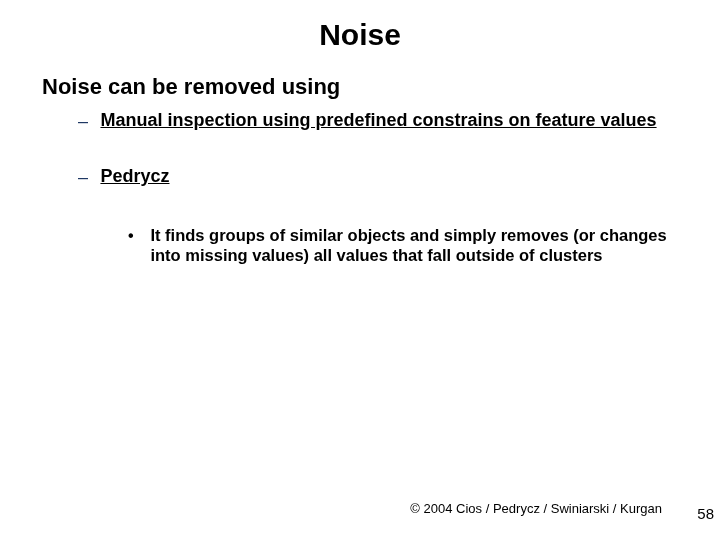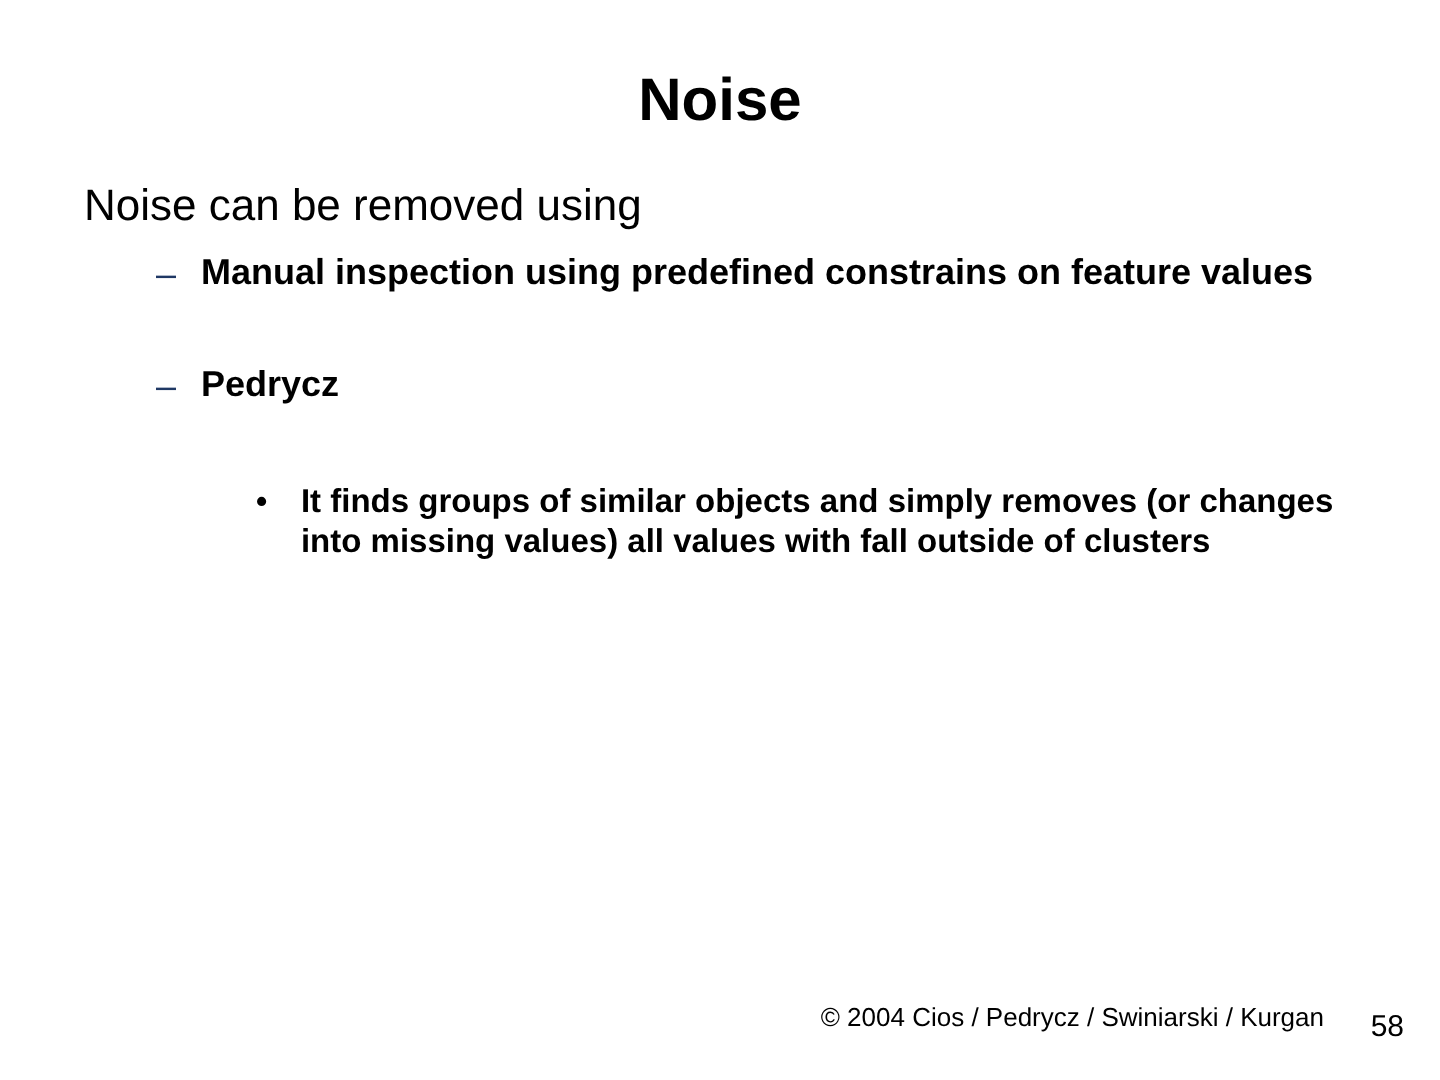--- a/index.html
+++ b/index.html
@@ -15,25 +15,25 @@
   .slide {
     width: 720px;
     height: 540px;
     position: relative;
     box-sizing: border-box;
   }
   .title {
     text-align: center;
     font-weight: bold;
     font-size: 30px;
-    padding-top: 34px;
+    padding-top: 18px;
     padding-bottom: 22px;
   }
   .intro {
-    font-weight: normal;
+    font-weight: bold;
     font-size: 22px;
     margin-left: 42px;
     margin-bottom: 10px;
   }
   .method {
     margin-left: 78px;
     margin-bottom: 8px;
   }
   .dash {
     color: #1f3864;
@@ -44,20 +44,21 @@
     vertical-align: top;
     margin-top: 1px;
   }
   .method-title {
     display: inline-block;
     font-weight: bold;
     font-size: 18px;
     vertical-align: top;
     max-width: 560px;
     line-height: 1.2;
+    text-decoration: underline;
   }
   .sub-bullet {
     margin-left: 128px;
     margin-top: 4px;
     margin-bottom: 4px;
   }
   .dot {
     display: inline-block;
     width: 18px;
     font-size: 16px;
@@ -76,21 +77,21 @@
   .gap { height: 26px; }
   .footer {
     position: absolute;
     bottom: 24px;
     right: 58px;
     font-size: 13px;
   }
   .pagenum {
     position: absolute;
     bottom: 18px;
-    right: 18px;
+    right: 6px;
     font-size: 15px;
   }
 </style>
 </head>
 <body>
 
 <div class="slide">
 
   <div class="title">Noise</div>
 
@@ -105,19 +106,19 @@
 
   <div class="method">
     <span class="dash">–</span>
     <span class="method-title">Pedrycz</span>
   </div>
 
   <div class="gap"></div>
 
   <div class="sub-bullet">
     <span class="dot">•</span>
-    <span class="sub-text">It finds groups of similar objects and simply removes (or changes into missing values) all values with fall outside of clusters</span>
+    <span class="sub-text">It finds groups of similar objects and simply removes (or changes into missing values) all values that fall outside of clusters</span>
   </div>
 
   <div class="footer">© 2004 Cios / Pedrycz / Swiniarski / Kurgan</div>
   <div class="pagenum">58</div>
 
 </div>
 
 </body></html>

